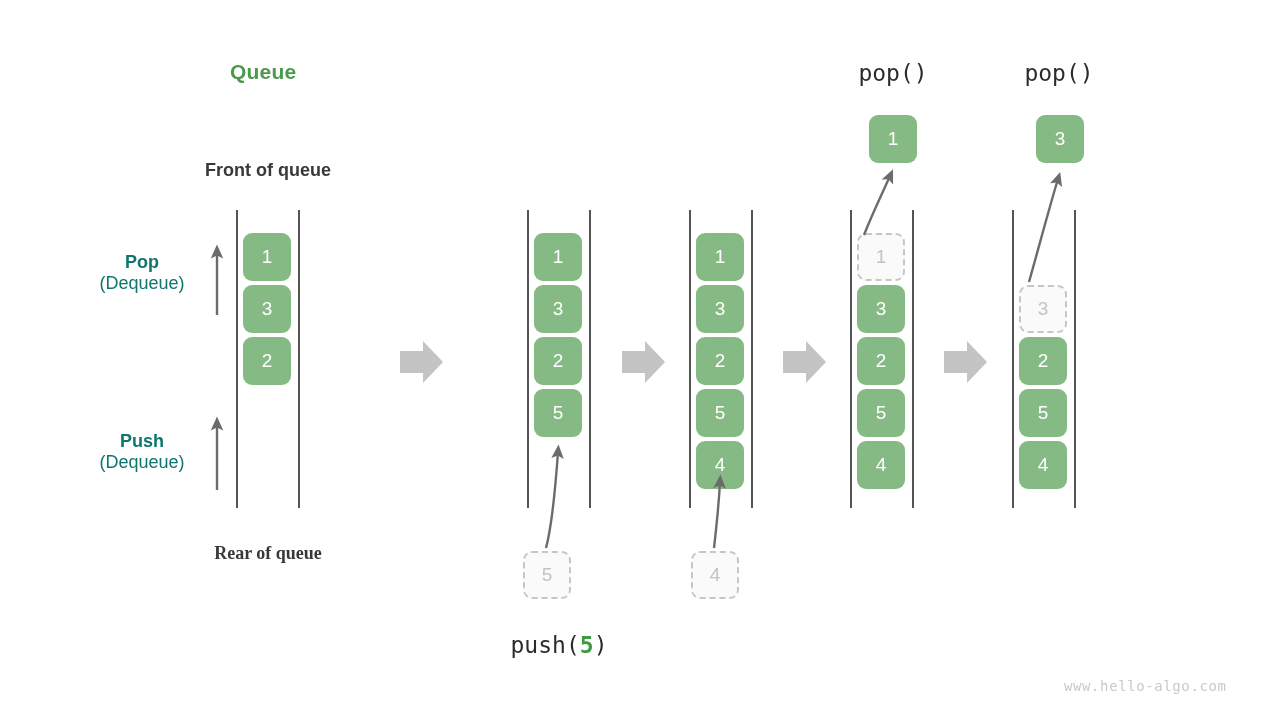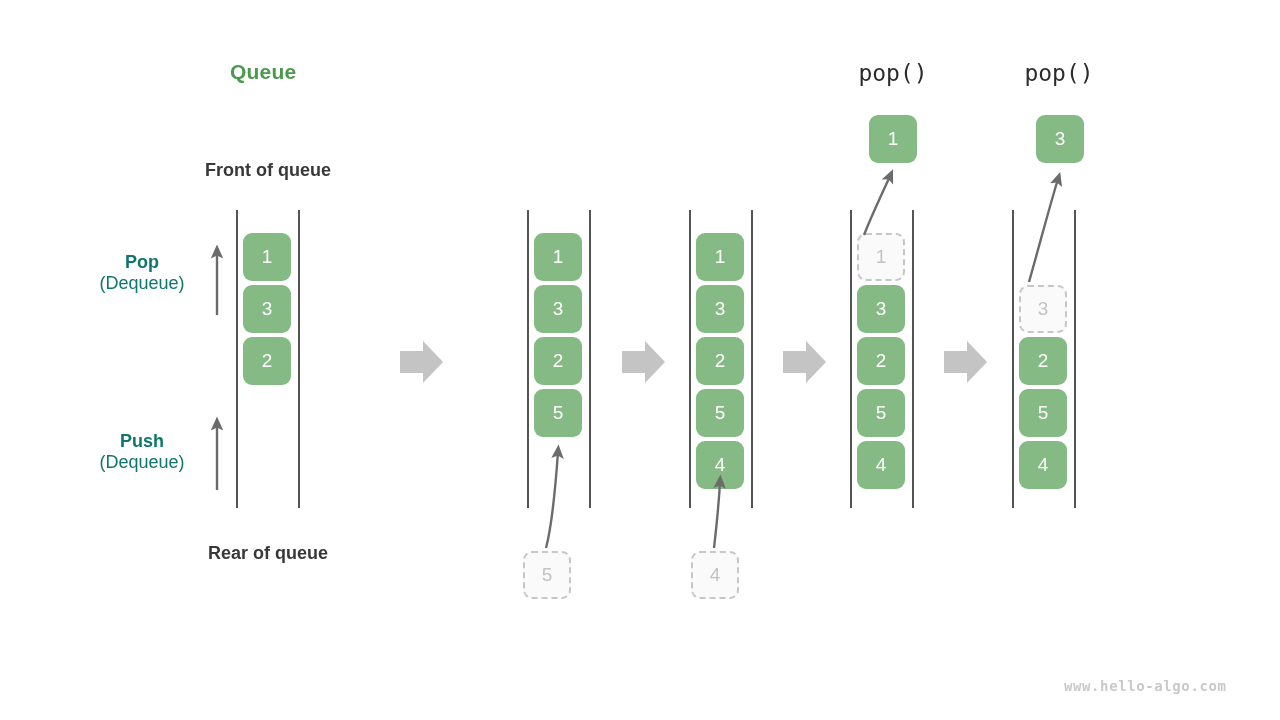--- a/index.html
+++ b/index.html
@@ -89,31 +89,32 @@
   }
 </style>
 </head>
 <body>
 
 <div id="stage">
 
   <div class="title" style="left:230px;top:60px;">Queue</div>
 
   <div class="hdr" style="left:168px;top:160px;width:200px;">Front of queue</div>
-  <div class="hdr" style="left:168px;top:543px;width:200px;">Rear of queue</div>
+  <div class="hdr" style="left:168px;top:543px;width:200px;font-family:Liberation Serif, serif;">Rear of queue</div>
 
   <div class="sidelbl" style="left:62px;top:252px;width:160px;">
     <span class="strong">Pop</span>
     <span class="paren">(Dequeue)</span>
   </div>
   <div class="sidelbl" style="left:62px;top:431px;width:160px;">
     <span class="strong">Push</span>
     <span class="paren">(Dequeue)</span>
   </div>
 
+  <div class="mono" style="left:459px;top:632px;width:200px;"><span>push(</span><span class="num">5</span><span>)</span></div>
 
 
   <div class="mono" style="left:793px;top:60px;width:200px;">pop()</div>
   <div class="mono" style="left:959px;top:60px;width:200px;">pop()</div>
 
   <div class="rail" style="left:236px;top:210px;height:298px;"></div>
   <div class="rail" style="left:298px;top:210px;height:298px;"></div>
   <div class="cell" style="left:243px;top:233px;">1</div>
   <div class="cell" style="left:243px;top:285px;">3</div>
   <div class="cell" style="left:243px;top:337px;">2</div>
@@ -145,21 +146,21 @@
   <div class="cell" style="left:869px;top:115px;">1</div>
 
   <div class="rail" style="left:1012px;top:210px;height:298px;"></div>
   <div class="rail" style="left:1074px;top:210px;height:298px;"></div>
   <div class="cell ghost" style="left:1019px;top:285px;">3</div>
   <div class="cell" style="left:1019px;top:337px;">2</div>
   <div class="cell" style="left:1019px;top:389px;">5</div>
   <div class="cell" style="left:1019px;top:441px;">4</div>
   <div class="cell" style="left:1036px;top:115px;">3</div>
 
-  <div class="watermark" style="left:1064px;top:678px;font-weight:bold;">www.hello-algo.com</div>
+  <div class="watermark" style="left:1064px;top:678px;">www.hello-algo.com</div>
 
   <svg class="ovl" viewBox="0 0 1280 720">
     <defs>
       <marker id="thinhead" markerWidth="7" markerHeight="7" refX="3.1" refY="3.1" orient="auto" markerUnits="strokeWidth">
         <path d="M0.4,0.5 L6.2,3.1 L0.4,5.7 L1.6,3.1 Z" fill="#6b6b6b"></path>
       </marker>
     </defs>
 
     <g>
       <line x1="217" y1="315" x2="217" y2="252" stroke="#6b6b6b" stroke-width="2.4" marker-end="url(#thinhead)"></line>

